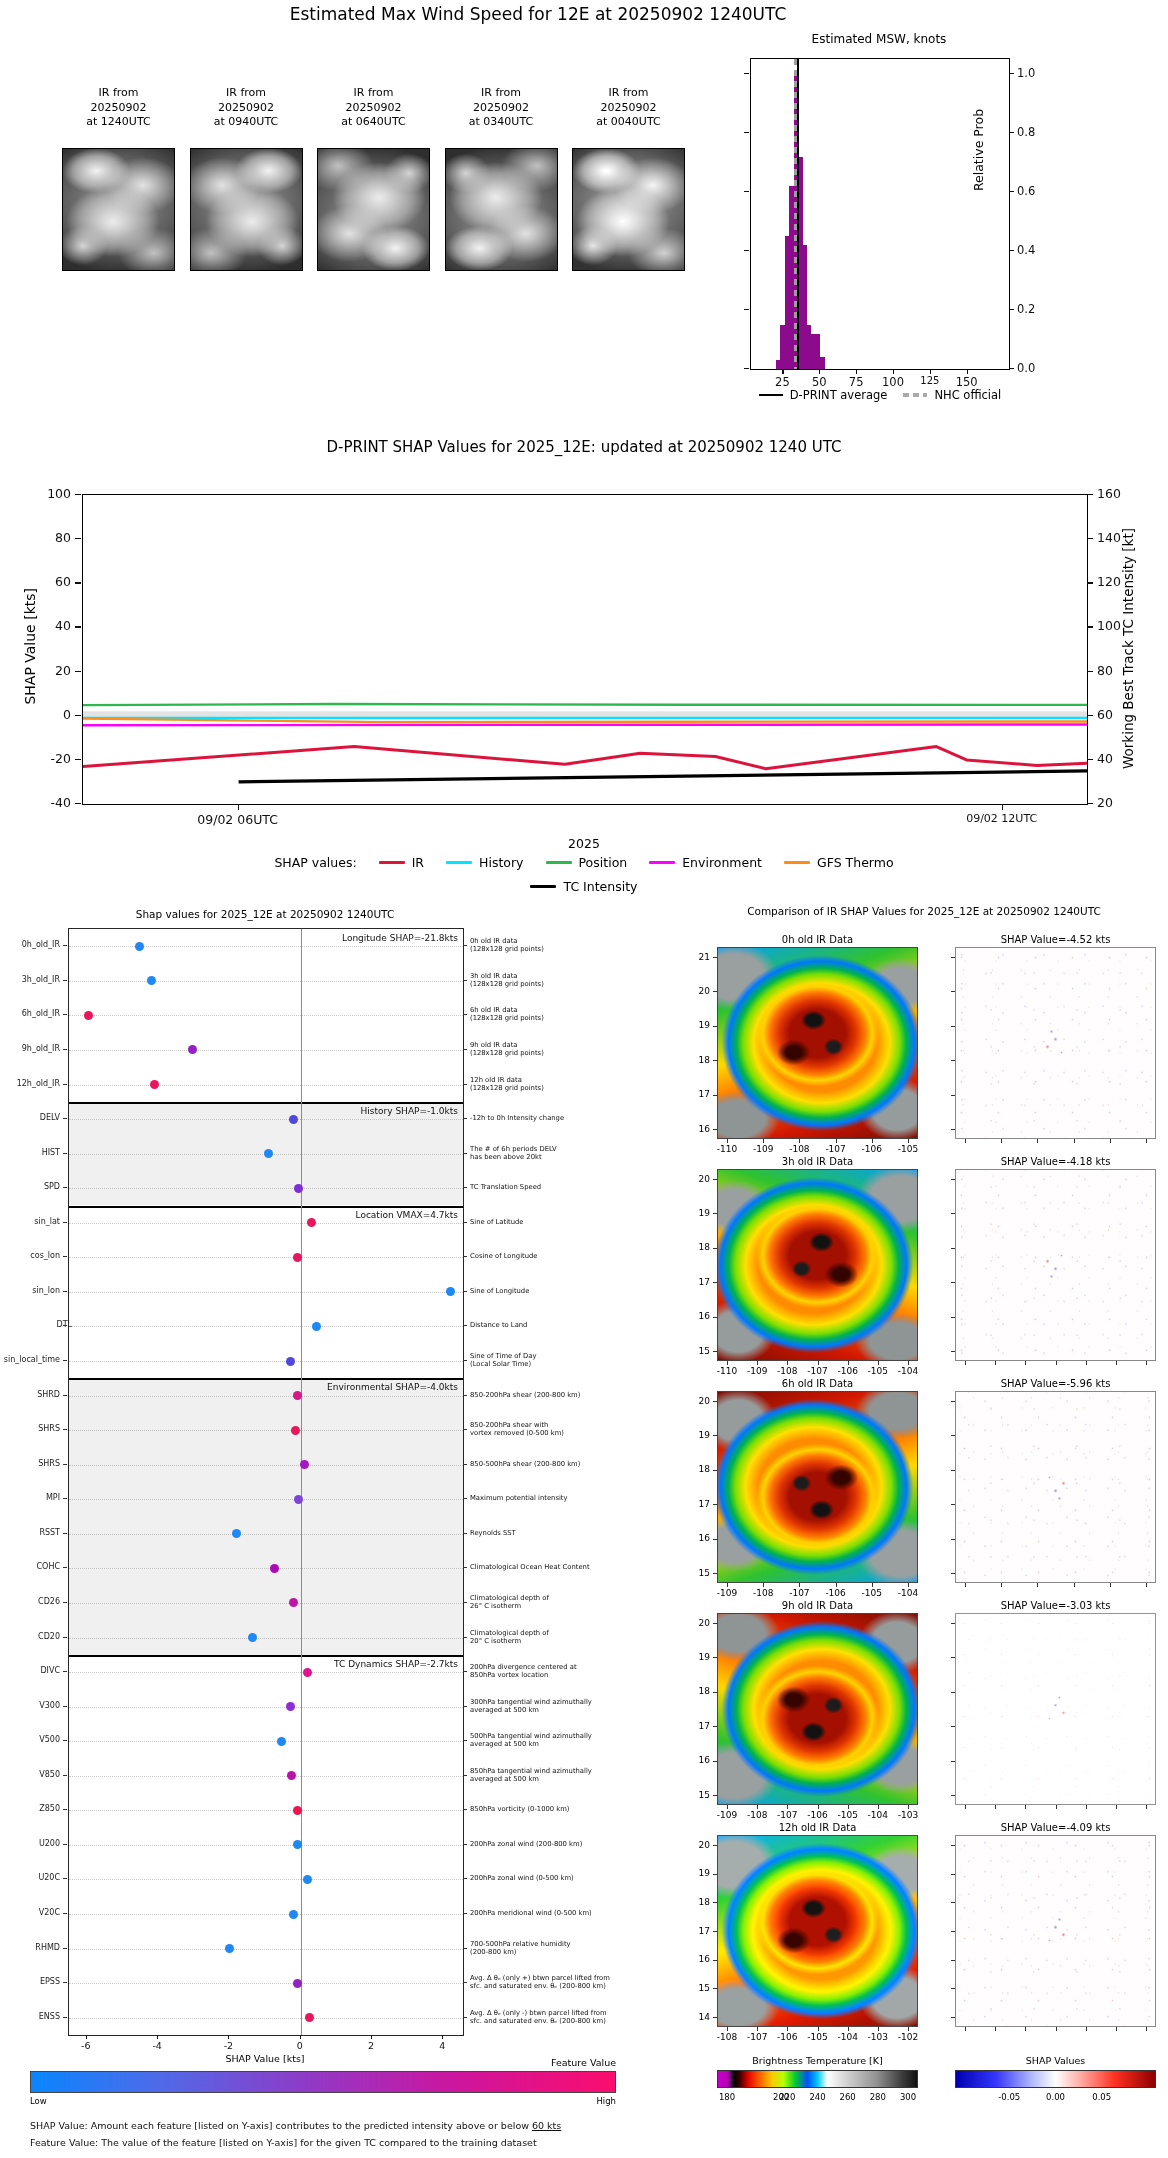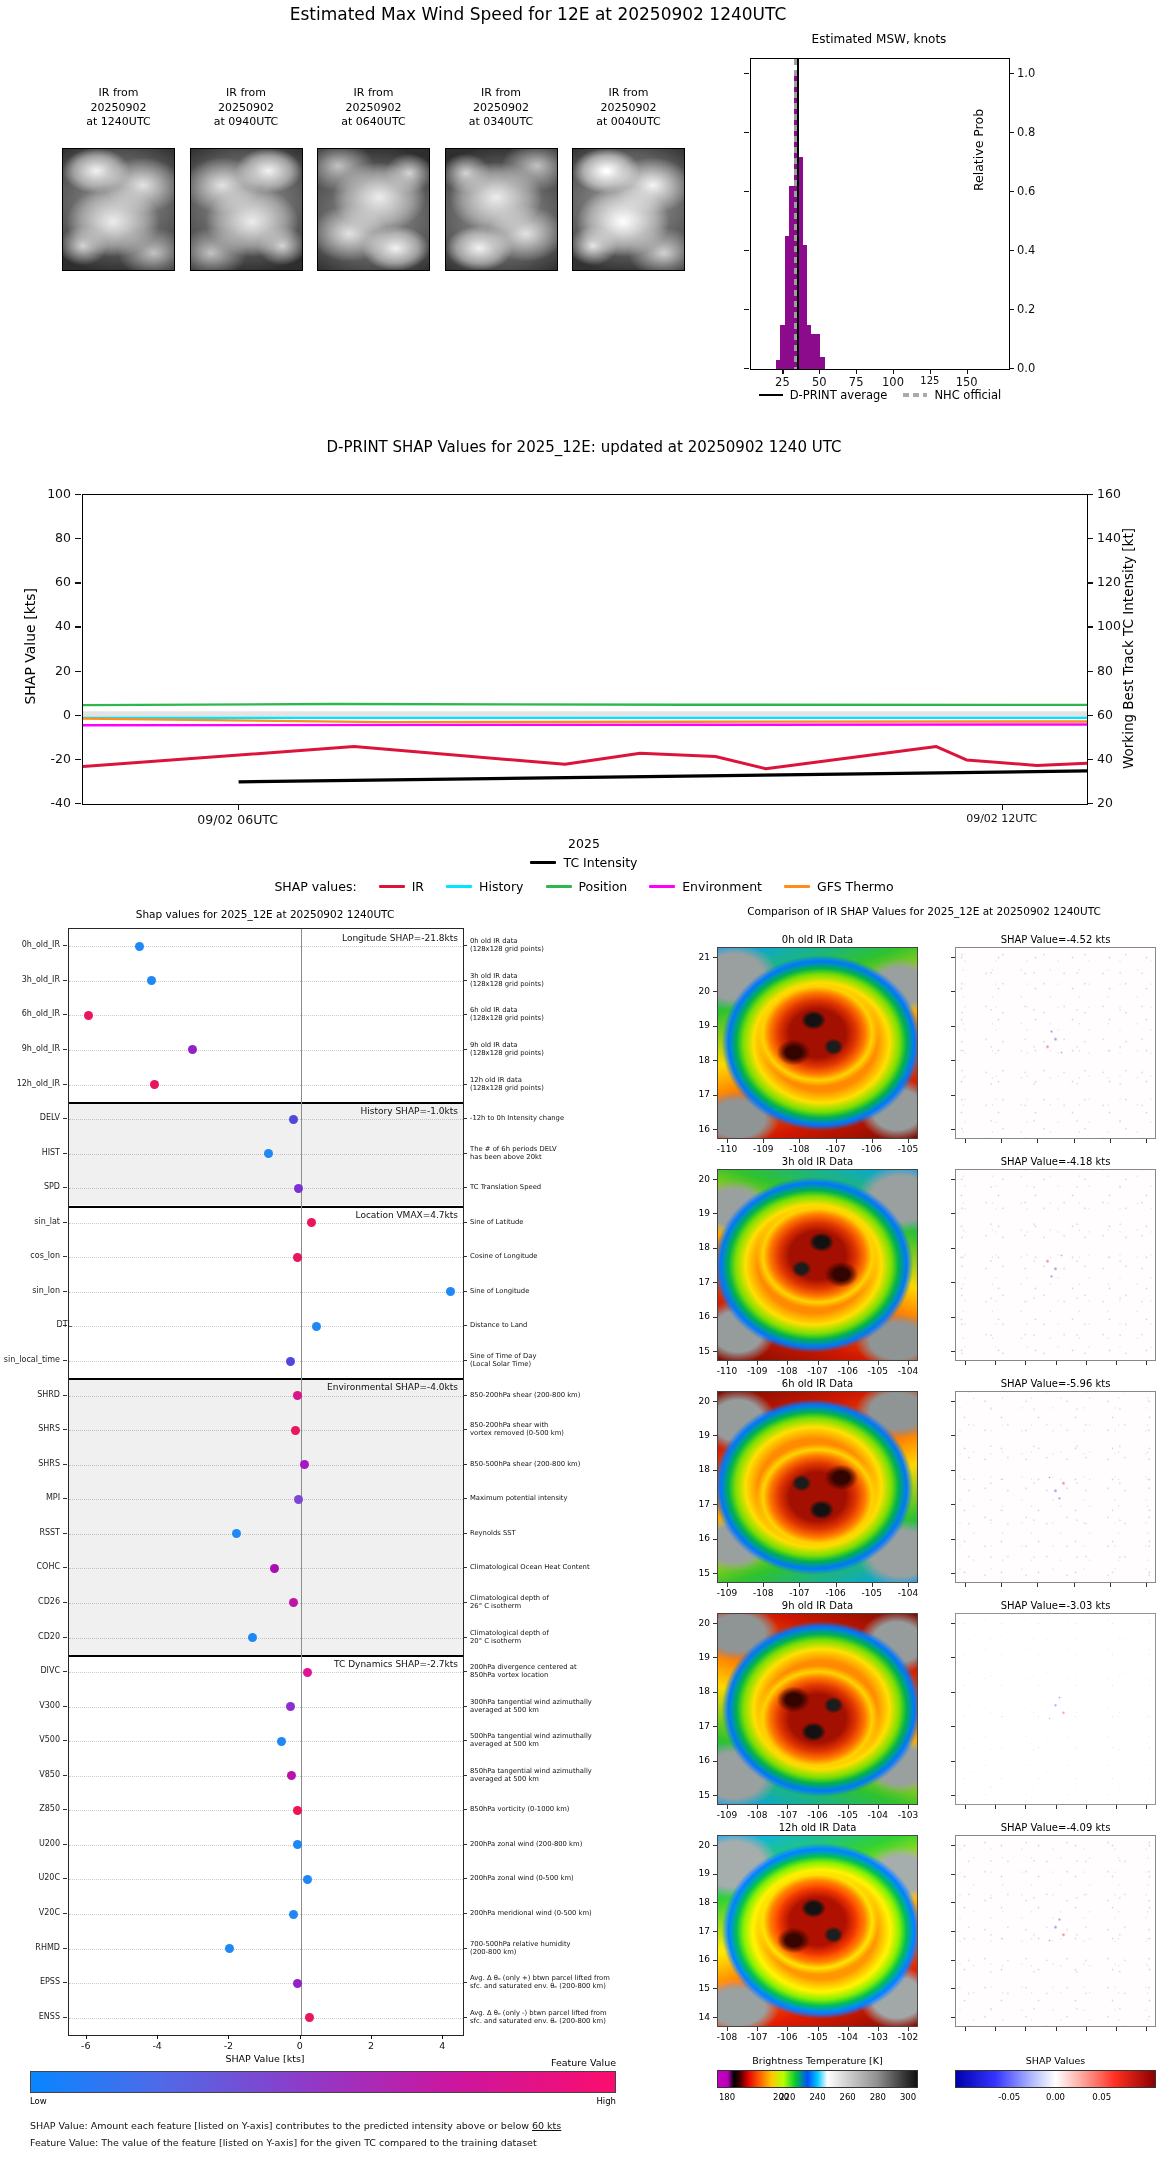--- a/index.html
+++ b/index.html
@@ -153,26 +153,20 @@
         <polyline points="0.0,210.1 251.0,209.0 602.4,209.7 1004.0,209.9" fill="none" stroke="#2db84d" stroke-width="2.4" stroke-linejoin="round"></polyline>
         <polyline points="0.0,230.2 1004.0,229.5" fill="none" stroke="#ff00ff" stroke-width="2.4" stroke-linejoin="round"></polyline>
         <polyline points="0.0,223.6 301.2,227.1 602.4,226.7 1004.0,226.5" fill="none" stroke="#ff8c1a" stroke-width="2.4" stroke-linejoin="round"></polyline>
         <polyline points="155.6,286.9 1004.0,275.9" fill="none" stroke="#000000" stroke-width="3.2" stroke-linejoin="round"></polyline>
       </svg>
   </div>
   <div class="vlabel" style="left:22px;top:588px;">SHAP Value [kts]</div>
   <div class="vlabel" style="left:1120px;top:528px;font-size:13.5px;">Working Best Track TC Intensity [kt]</div>
   <div id="ts-xlabel">2025</div>
   <div id="ts-legend">
-    <div class="ts-lg-row" id="ts-legend-row2">
-        <span class="lg-item">
-          <span class="lg-line" style="background: rgb(0, 0, 0);"></span>
-          <span>TC Intensity</span>
-        </span>
-      </div>
     <div class="ts-lg-row" id="ts-legend-row1">
         <span>SHAP values:</span>
         <span class="lg-item">
           <span class="lg-line" style="background: rgb(220, 20, 60);"></span>
           <span>IR</span>
         </span>
         <span class="lg-item">
           <span class="lg-line" style="background: rgb(0, 229, 255);"></span>
           <span>History</span>
         </span>
@@ -180,20 +174,26 @@
           <span class="lg-line" style="background: rgb(45, 184, 77);"></span>
           <span>Position</span>
         </span>
         <span class="lg-item">
           <span class="lg-line" style="background: rgb(255, 0, 255);"></span>
           <span>Environment</span>
         </span>
         <span class="lg-item">
           <span class="lg-line" style="background: rgb(255, 140, 26);"></span>
           <span>GFS Thermo</span>
+        </span>
+      </div>
+    <div class="ts-lg-row" id="ts-legend-row2">
+        <span class="lg-item">
+          <span class="lg-line" style="background: rgb(0, 0, 0);"></span>
+          <span>TC Intensity</span>
         </span>
       </div>
   </div>
 
   <div id="bee-title">Shap values for 2025_12E at 20250902 1240UTC</div>
   <div id="bee-plot">
       <div class="group-band" style="top: 0px; height: 172.812px;"></div>
       <div class="group-header" style="top: 4px;">Longitude SHAP=-21.8kts</div>
       <div class="row-grid" style="top: 17.2812px;"></div>
       <div class="dot" style="left: 66.0991px; top: 12.7812px; background: rgb(30, 136, 245);"></div>

